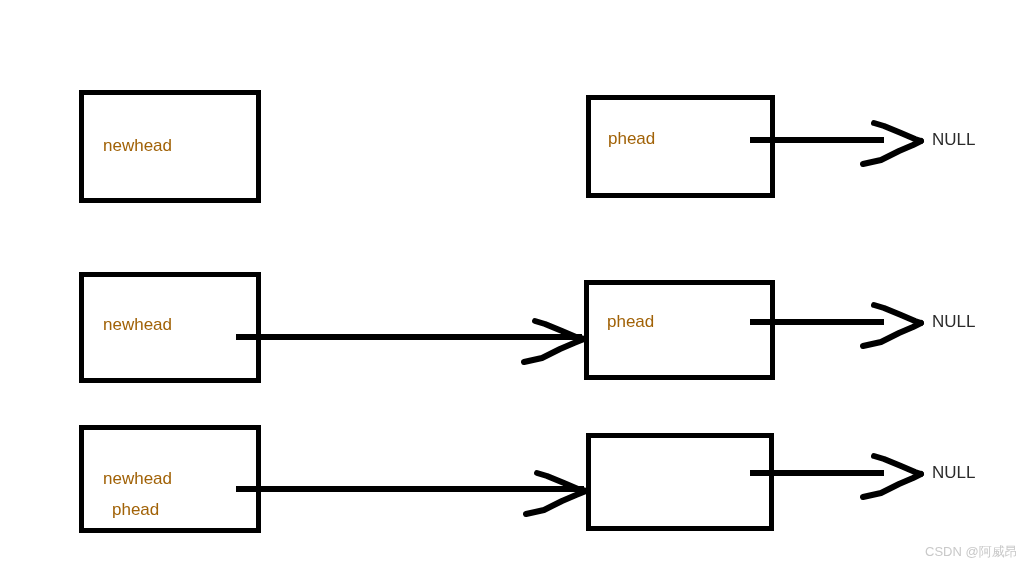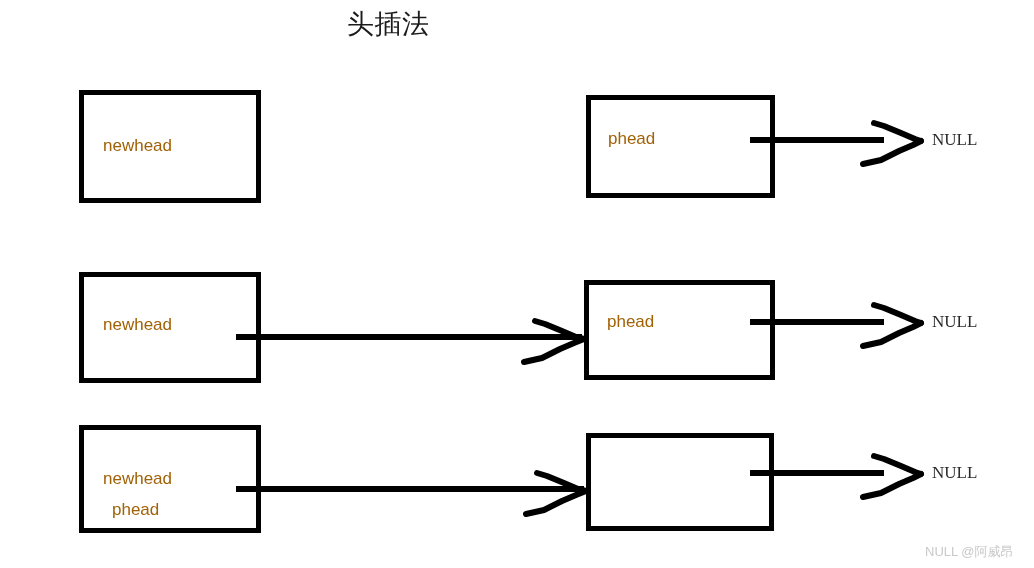--- a/index.html
+++ b/index.html
@@ -51,42 +51,40 @@
     position: absolute;
     height: 6px;
     background: #000000;
   }
   .null-label {
     position: absolute;
     font-size: 17px;
     line-height: 21px;
     color: #2b2b2b;
     white-space: nowrap;
-    font-family: Liberation Serif, serif;
   }
   .arrowhead {
     position: absolute;
     width: 70px;
     height: 56px;
     overflow: visible;
   }
   .watermark {
     position: absolute;
     font-size: 13px;
     line-height: 17px;
     color: #c9c9c9;
     white-space: nowrap;
   }
 </style>
 </head>
 <body>
 
 <div id="canvas">
 
-  <div class="title">头插法</div>
 
   <div class="node-box" style="left:79px; top:90px; width:182px; height:113px;"></div>
   <div class="box-label" style="left:103px; top:134px;">
     <span>newhead</span>
   </div>
 
   <div class="node-box" style="left:586px; top:95px; width:189px; height:103px;"></div>
   <div class="box-label" style="left:608px; top:127px;">
     <span>phead</span>
   </div>
@@ -156,15 +154,15 @@
 
   <div class="arrowhead" style="left:855px; top:445px;">
     <svg width="70" height="56" viewBox="0 0 70 56">
       <polyline points="19,11 29,14 46,21 60,27 66,29" fill="none" stroke="#000000" stroke-width="6" stroke-linecap="round" stroke-linejoin="round"></polyline>
       <polyline points="66,29 58,33 44,39 26,48 8,52" fill="none" stroke="#000000" stroke-width="6" stroke-linecap="round" stroke-linejoin="round"></polyline>
     </svg>
   </div>
 
   <div class="null-label" style="left:932px; top:462px;">NULL</div>
 
-  <div class="watermark" style="left:925px; top:543px;">NULL @阿威昂</div>
+  <div class="watermark" style="left:925px; top:543px;">CSDN @阿威昂</div>
 
 </div>
 
 </body></html>

